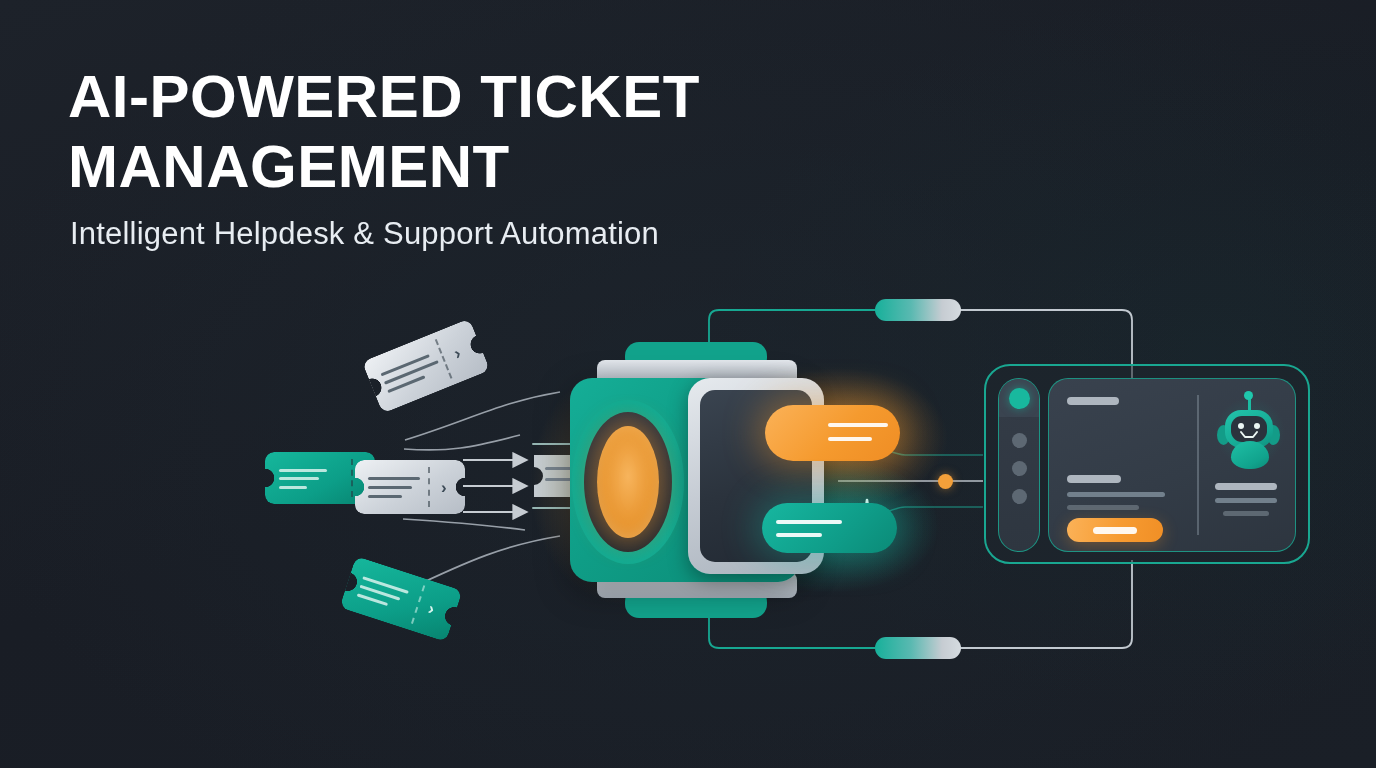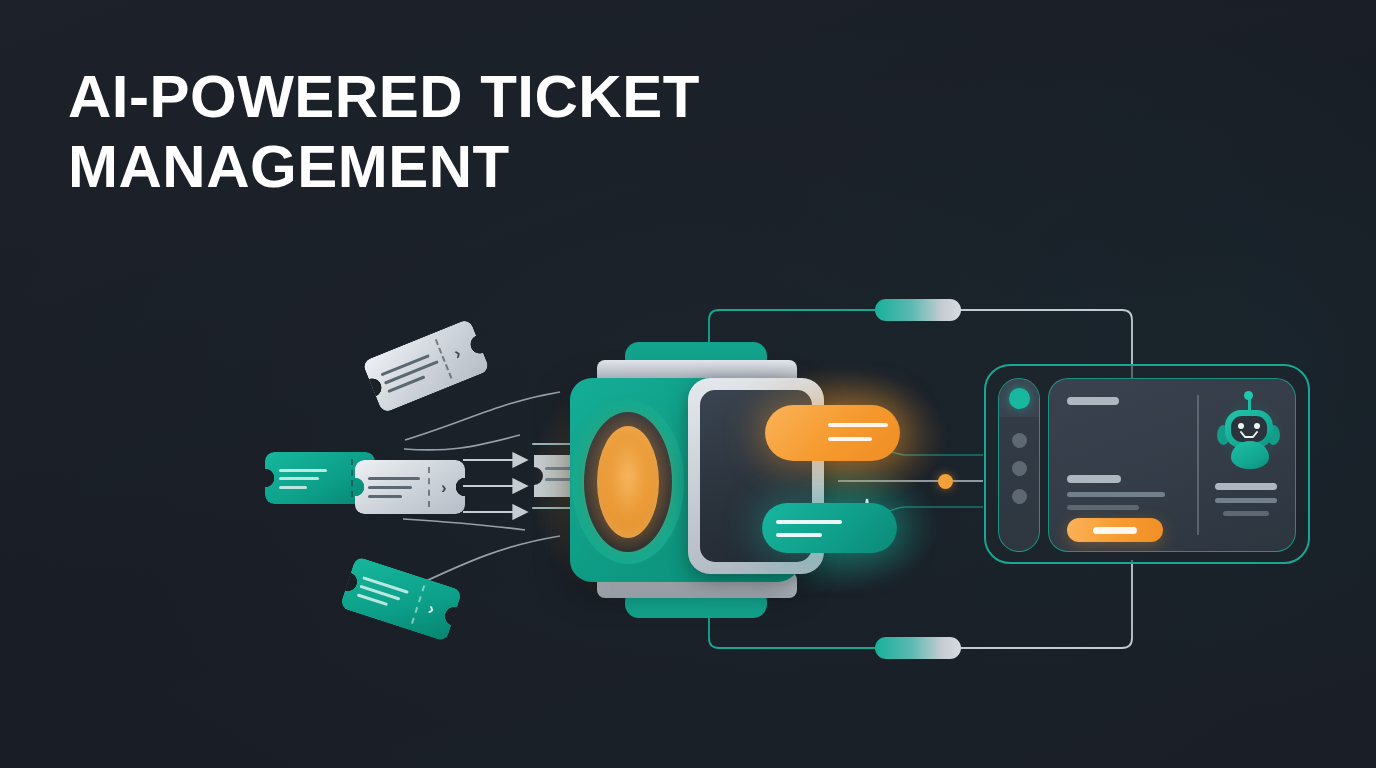--- a/index.html
+++ b/index.html
@@ -135,20 +135,21 @@
 </style>
 </head>
 <body>
 
 <div id="stage">
 
   <div class="bg-vignette"></div>
 
   <div class="headline">AI-POWERED TICKET
 MANAGEMENT</div>
+  <div class="subhead">Intelligent Helpdesk &amp; Support Automation</div>
 
   <svg class="art" viewBox="0 0 1376 768">
     <defs>
       <linearGradient id="gTealSilver" x1="0" y1="0" x2="1" y2="0">
         <stop offset="0%" stop-color="#15a894"></stop>
         <stop offset="45%" stop-color="#6fb7b3"></stop>
         <stop offset="100%" stop-color="#d3d9df"></stop>
       </linearGradient>
       <linearGradient id="gSilverTeal" x1="0" y1="0" x2="1" y2="0">
         <stop offset="0%" stop-color="#d3d9df"></stop>

